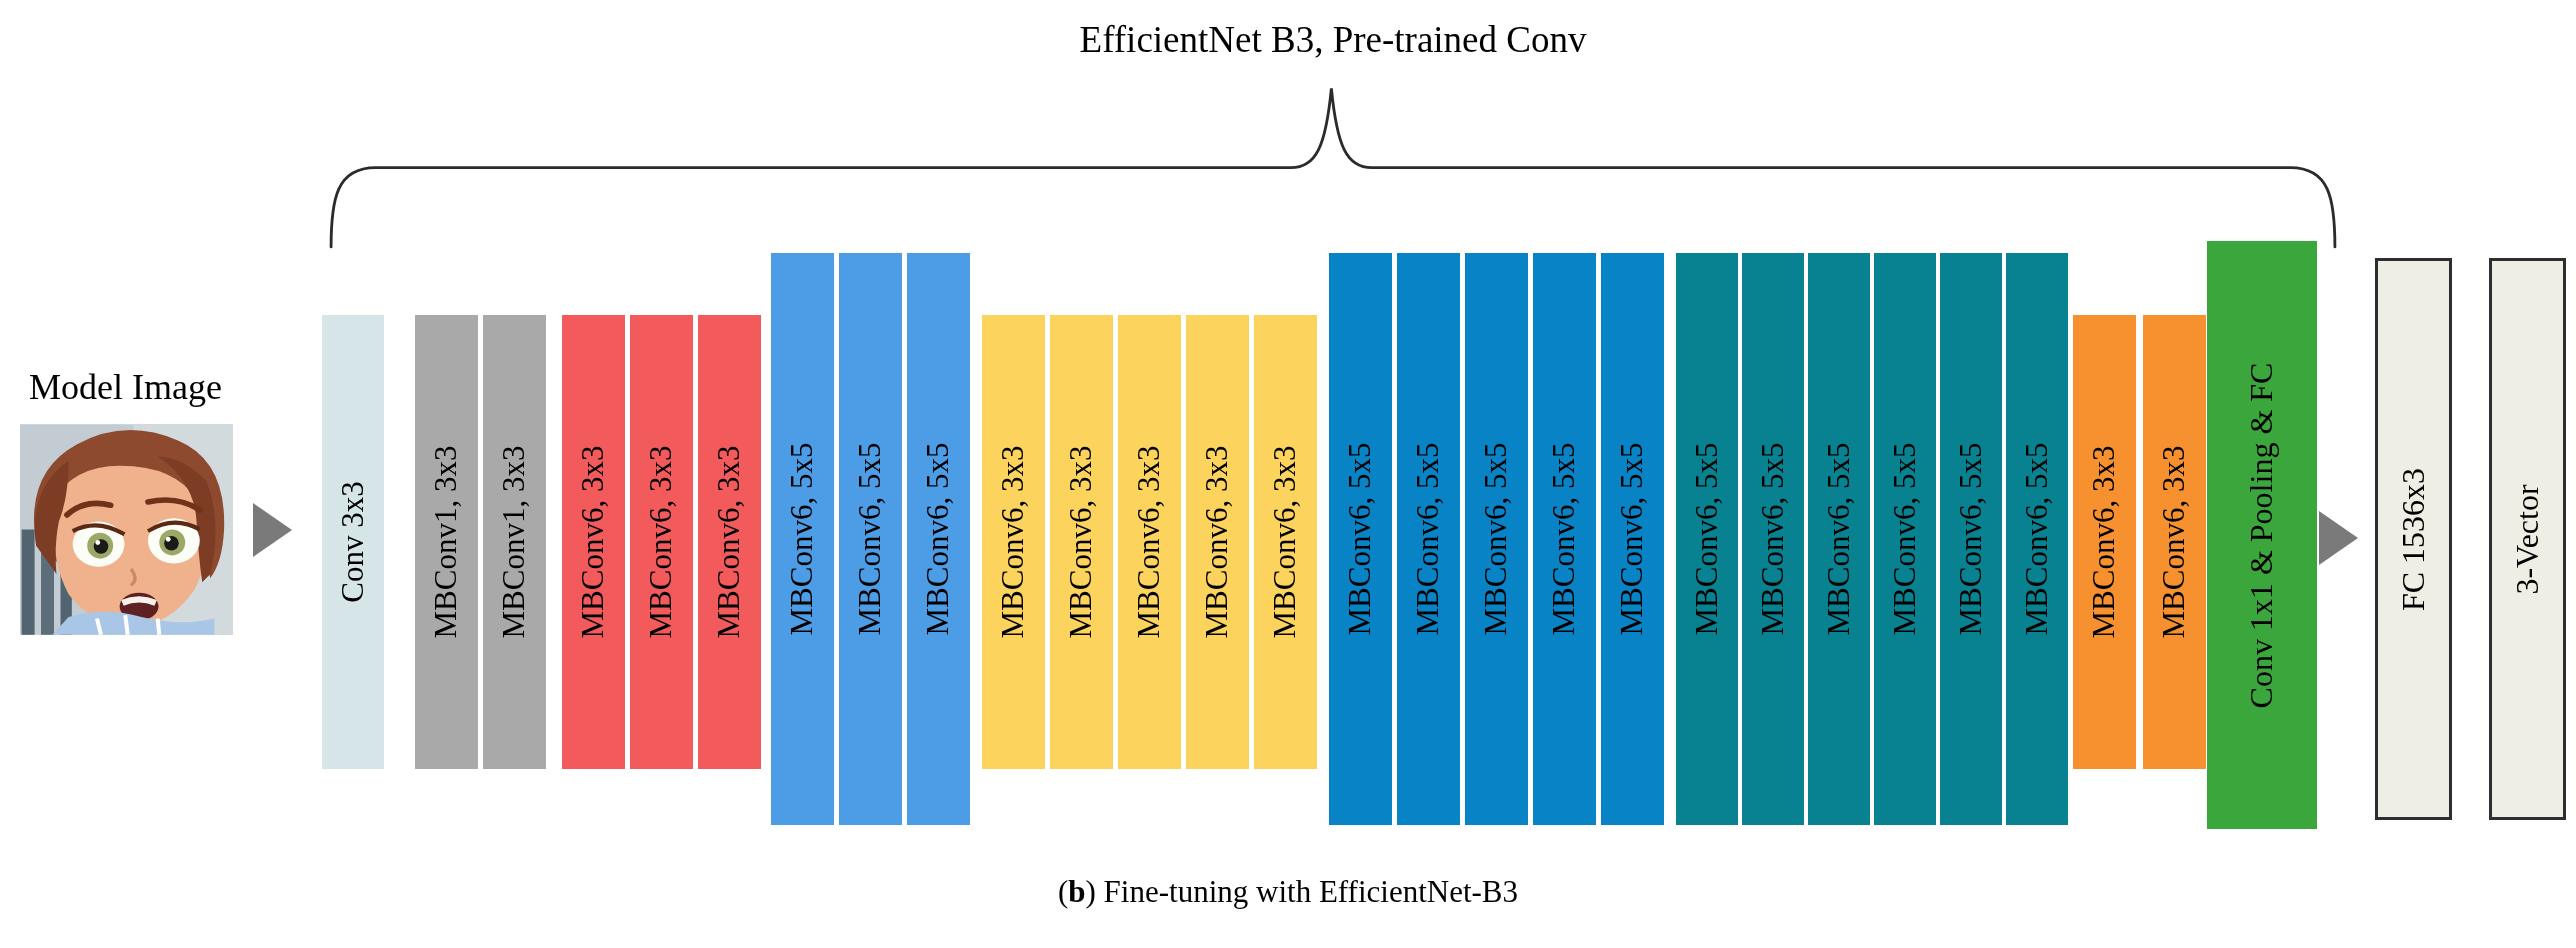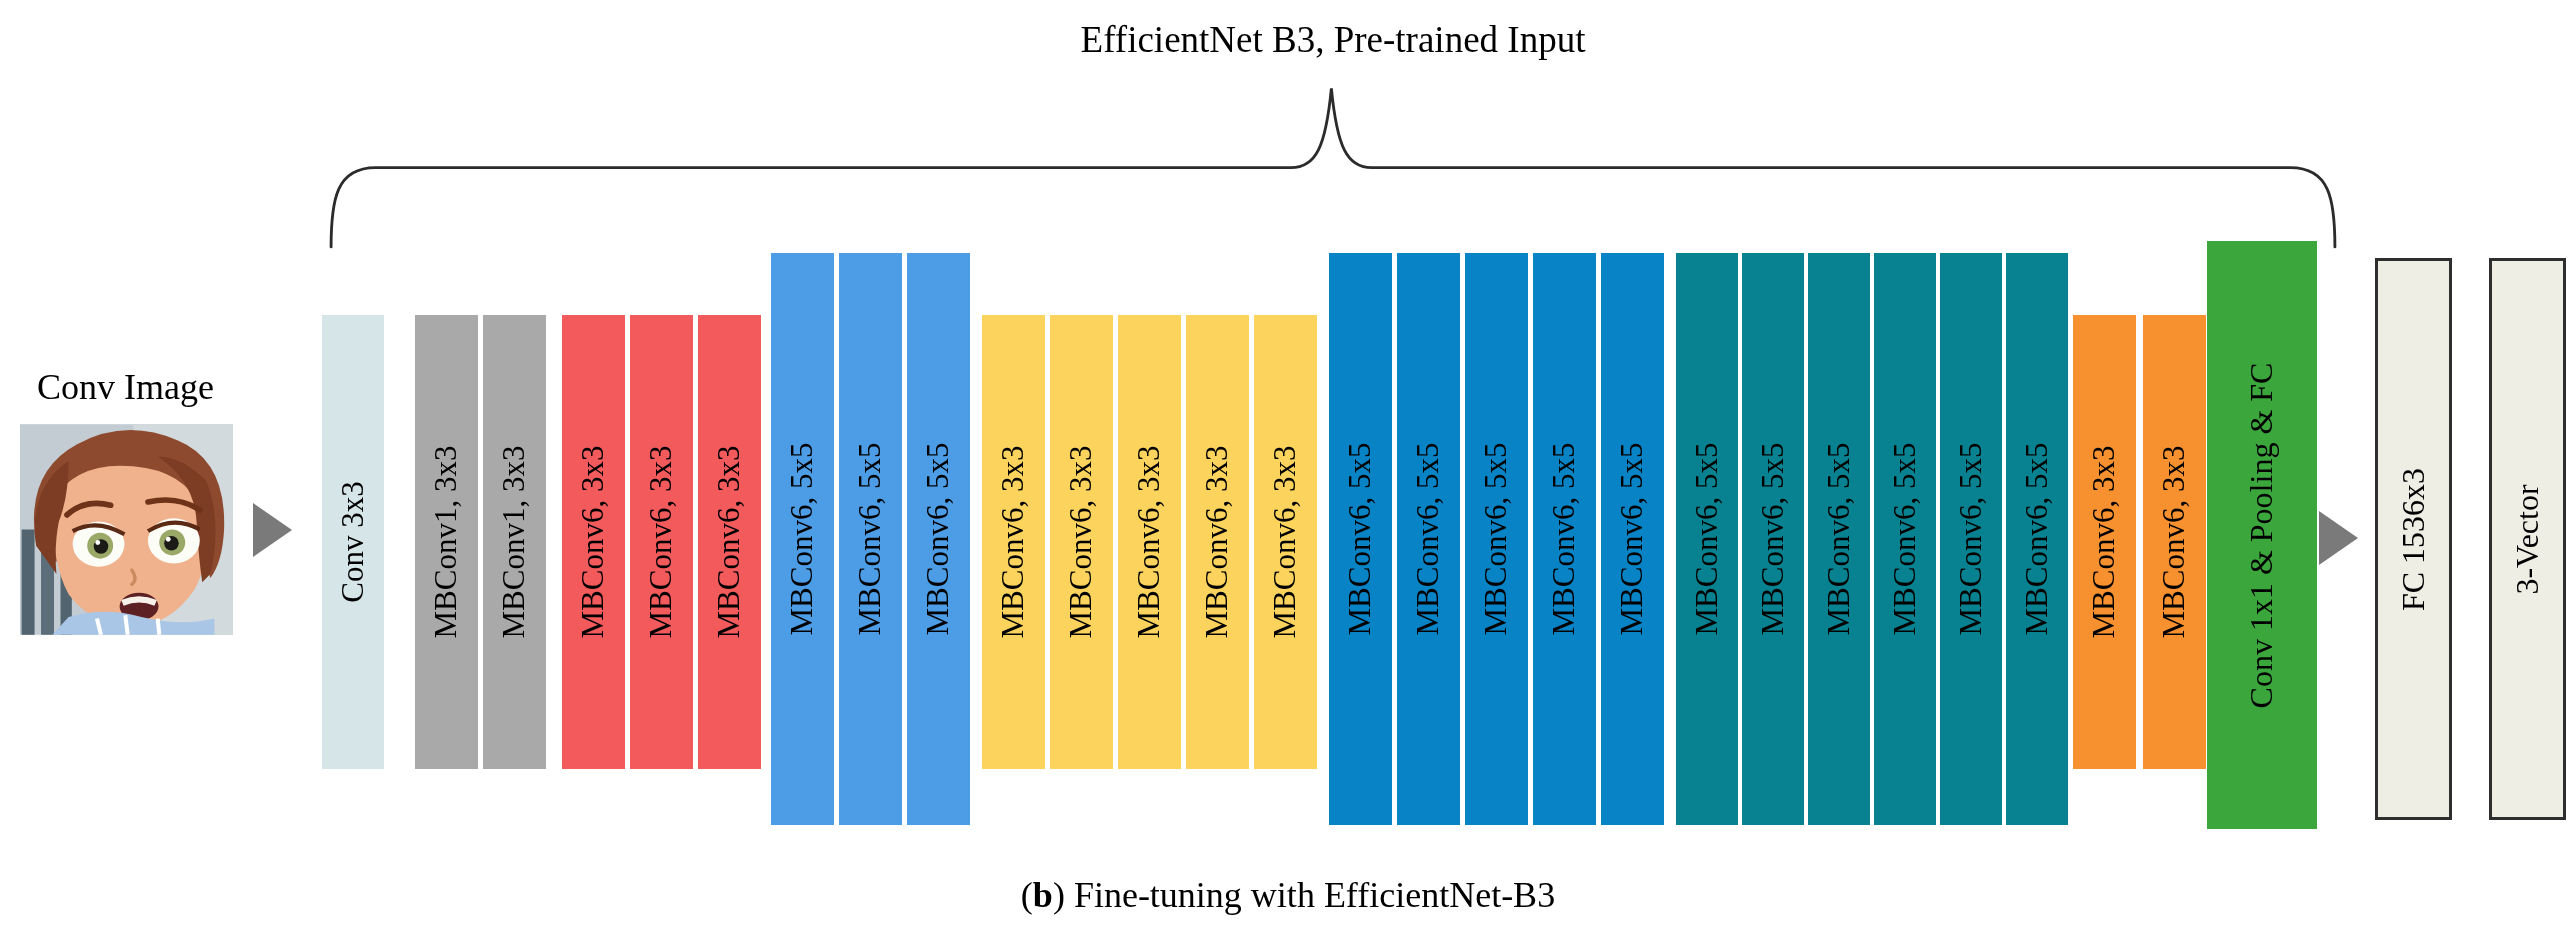--- a/index.html
+++ b/index.html
@@ -48,36 +48,36 @@
   #g-head .bar span { font-size:32px; }
 
   .outblock { position:absolute; top:258px; height:556px; width:71px;
               border:3.2px solid #2e2e2e; display:flex;
               align-items:center; justify-content:center; }
   .outblock span { font-size:32px; }
   #out-0 { left:2375px; }
   #out-1 { left:2489px; }
 
   .caption { position:absolute; left:0; top:874px; width:2576px;
-             text-align:center; font-size:36px; }
+             text-align:center; font-size:31px; }
   .caption b { font-weight:bold; }
 </style>
 </head>
 <body>
 
 <div class="canvas">
 
-  <div class="title">EfficientNet B3, Pre-trained Input</div>
+  <div class="title">EfficientNet B3, Pre-trained Conv</div>
 
   <svg class="brace-svg" width="2018" height="174" viewBox="0 0 2490 215">
     <path d="M7,210 C7,150 14,112 62,112 L1193,112 C1224,112 1236,86 1243,14
              C1250,86 1262,112 1293,112 L2428,112 C2476,112 2483,150 2483,210" fill="none" stroke="#2b2b2b" stroke-width="3.5" stroke-linecap="round"></path>
   </svg>
 
-  <div class="input-label">Conv Image</div>
+  <div class="input-label">Model Image</div>
 
   <svg class="input-img" viewBox="0 0 263 260">
     <rect x="0" y="0" width="263" height="260" fill="#c3ccd2"></rect>
     <rect x="140" y="0" width="123" height="260" fill="#d3dadd"></rect>
     <rect x="2" y="130" width="16" height="130" fill="#51646f"></rect>
     <rect x="26" y="140" width="16" height="120" fill="#5b6e79"></rect>
     <rect x="50" y="150" width="14" height="110" fill="#51646f"></rect>
     <path d="M20,150 Q5,60 70,25 Q130,-8 195,20 Q255,45 252,130 Q250,170 235,190 L215,120 Q210,70 160,60 Q90,50 60,95 L45,170 Z" fill="#8e4a2e"></path>
     <path d="M40,95 Q70,45 140,52 Q210,58 228,115 Q235,170 215,205 Q185,248 140,250 Q90,250 60,210 Q38,170 40,95 Z" fill="#f0b28c"></path>
     <path d="M20,150 Q10,80 60,45 Q60,90 48,120 Q42,150 45,185 Z" fill="#7c3d24"></path>

